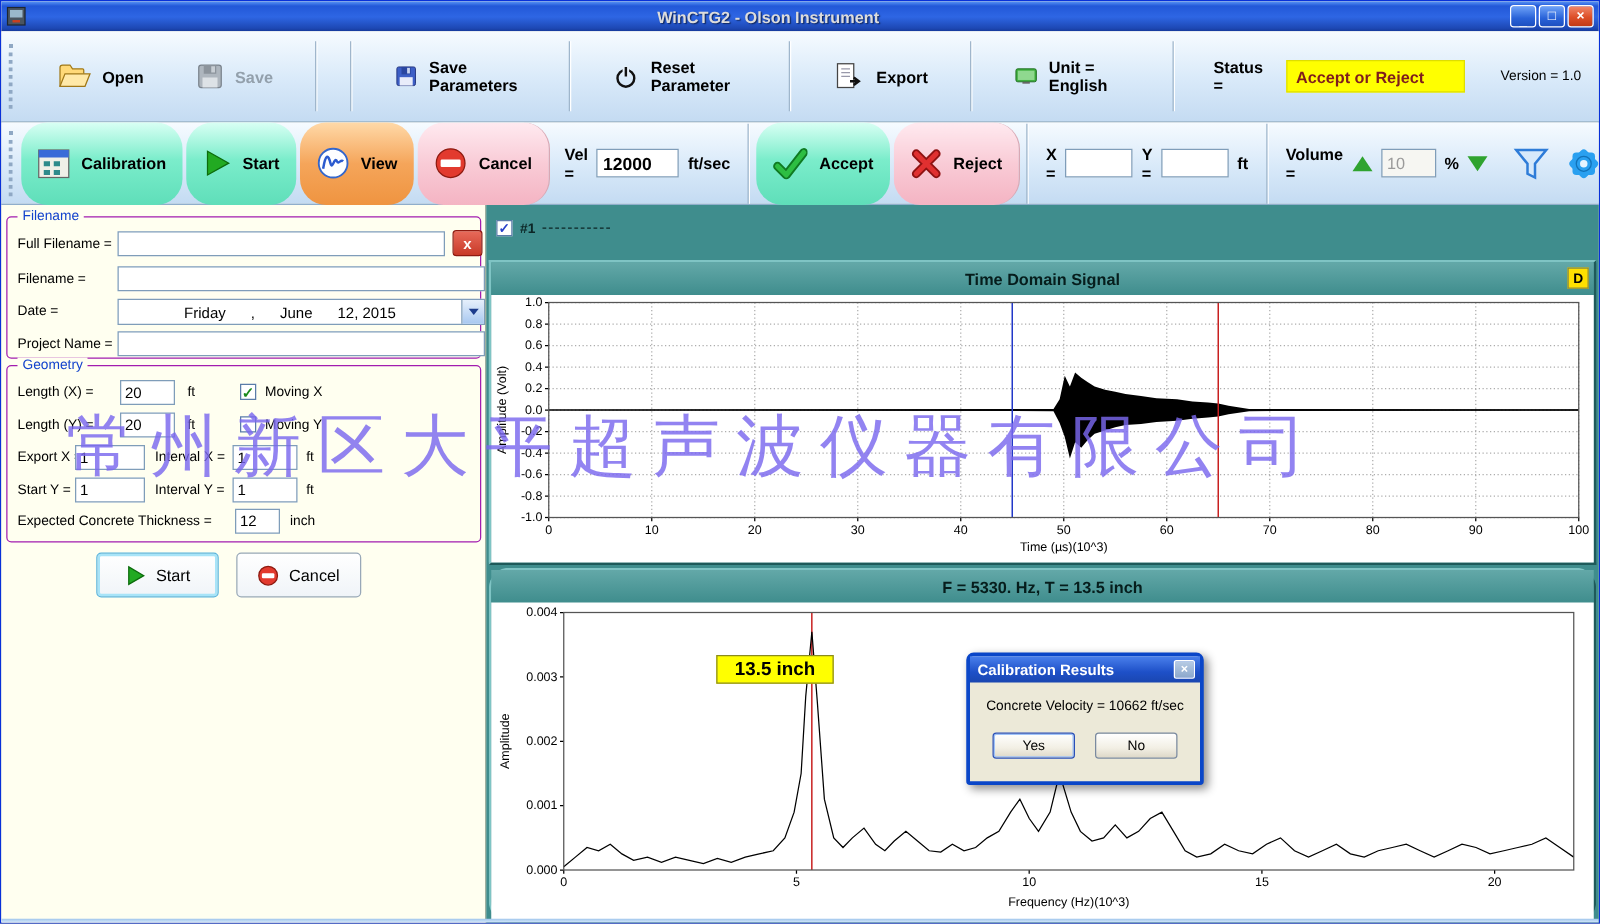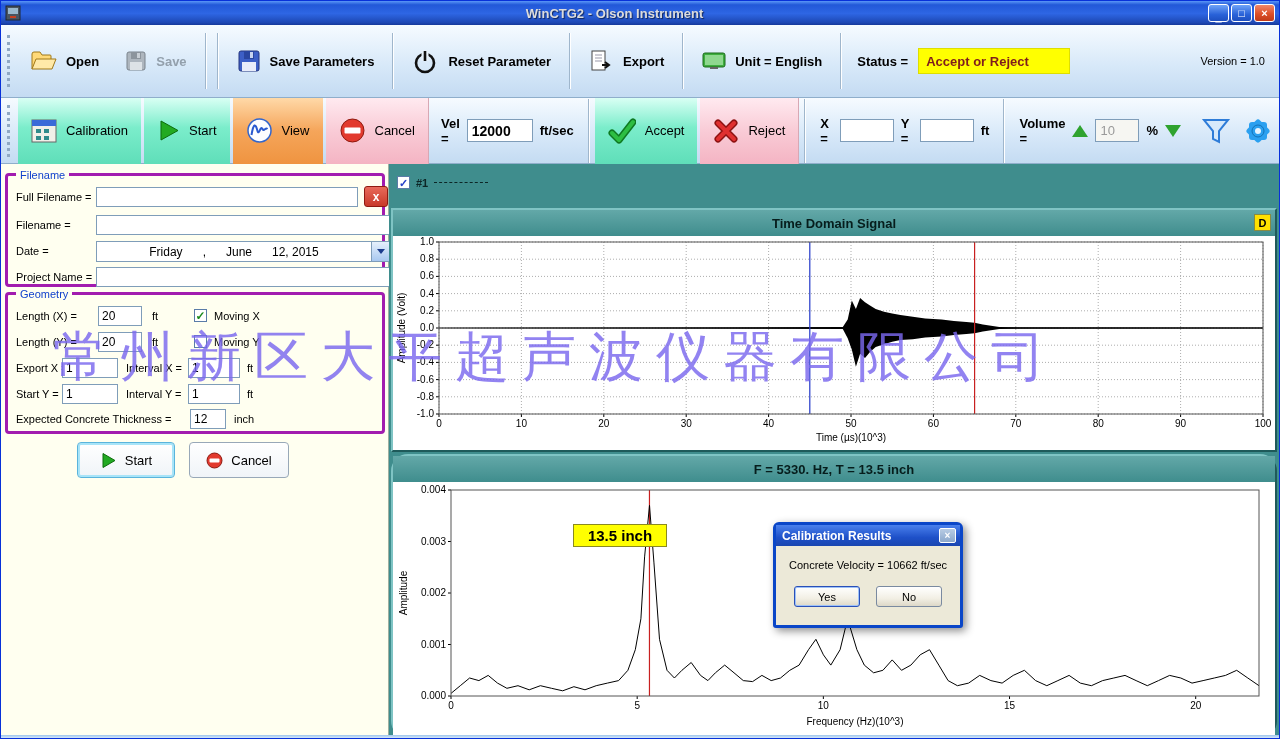--- a/index.html
+++ b/index.html
@@ -11,46 +11,46 @@
     background:linear-gradient(180deg,#5A96F7 0%,#2258D8 16%,#2E66E4 52%,#1D48B4 90%,#16399A 100%);}
   .title{flex:1;text-align:center;color:#DCDCDC;font-weight:bold;font-size:13px;text-shadow:1px 1px 1px #10275E;}
   .winbtns{display:flex;gap:2px;}
   .wbtn{width:21px;height:18px;border-radius:3px;border:1px solid #FFFFFF;display:flex;align-items:center;justify-content:center;
     color:#fff;font-size:11px;font-weight:bold;background:linear-gradient(#6FA3F8,#2962D8 60%,#1D4FC0);cursor:default;}
   .wbtn.close{background:linear-gradient(#F0876A,#DD4F28 55%,#C03A17);}
   .wbtn.min span{display:block;margin-top:7px;}
   
   .tb1,.tb2{position:absolute;left:0;width:1280px;display:flex;align-items:center;
     background:linear-gradient(#F6FBFF,#D8E9F9 55%,#C4DBF2);border-bottom:1px solid #8FAECB;}
-  .tb1{top:24px;height:73px;padding:0 6px;gap:4px;}
+  .tb1{top:24px;height:73px;padding:0 6px;gap:20px;}
   .tb2{top:97px;height:66px;padding:0 0 0 6px;gap:3px;}
   .grip{width:4px;height:52px;border-left:3px dotted #8FA8C4;margin-right:4px;}
   .sep{width:2px;height:56px;border-left:1px solid #9FB6CC;border-right:1px solid #FFFFFF;margin:0 3px;}
   .sep2{width:2px;height:64px;border-left:1px solid #9FB6CC;border-right:1px solid #FFFFFF;margin:0 2px;}
   .tbtn{display:flex;align-items:center;gap:9px;padding:0 11px;height:62px;font-weight:bold;font-size:13px;color:#000;cursor:default;}
   .tbtn.disabled{color:#93A0AC;}
   .statusgrp{display:flex;align-items:center;gap:10px;padding:0 8px;font-weight:bold;font-size:13px;}
   .statusbox{width:152px;height:26px;background:#FFFF00;border:1px solid #DEDE00;color:#7f1d1d;
     font-size:13px;font-weight:bold;display:flex;align-items:center;padding-left:7px;}
   .version{margin-left:auto;font-size:11px;color:#000;padding-right:10px;white-space:nowrap;}
-  .block{display:flex;align-items:center;gap:9px;padding:0 13px;height:66px;font-weight:normal;font-size:13px;cursor:default;}
+  .block{display:flex;align-items:center;gap:9px;padding:0 13px;height:66px;font-weight:bold;font-size:13px;cursor:default;border-radius:21px;}
   .aqua{background:linear-gradient(#D9FFF4,#7BEDCB 45%,#5FDEB9);}
   .orange{background:linear-gradient(#FFD9A8,#F5A55A 50%,#EF9440);}
   .pink{background:linear-gradient(#FFEAF0,#F9CBD6 50%,#F4B4C3);border-right:1px solid #D8A8B4;}
   .fieldgrp{display:flex;align-items:center;gap:7px;padding:0 9px;font-weight:bold;font-size:13px;}
   .txt{border:1px solid #7F9DB9;background:#fff;font-size:13px;font-family:inherit;height:23px;padding:0 4px;}
   .vel{width:66px;font-weight:bold;font-size:14px;}
   .xy{width:54px;}
   .vol{width:44px;color:#9A9A9A;background:#F6F6F2;}
   .tri-up-g{width:0;height:0;border-left:8px solid transparent;border-right:8px solid transparent;border-bottom:12px solid #2FA32F;}
   .tri-down-g{width:0;height:0;border-left:8px solid transparent;border-right:8px solid transparent;border-top:12px solid #2FA32F;}
   .tailicons{display:flex;align-items:center;gap:12px;padding:0 8px;}
   
   .leftpanel{position:absolute;top:163px;left:0;width:388px;height:576px;background:#FFFFF0;border-right:1px solid #9FB0A0;}
-  .group{position:absolute;border:3px solid #a21caf;border-radius:4px;}
+  .group{position:absolute;border:1px solid #a21caf;border-radius:4px;}
   .gtitle{position:absolute;top:-7px;left:8px;background:#FFFFF0;color:#1242CC;font-size:11px;padding:0 4px;line-height:12px;}
   #grp-filename{left:4px;top:9px;width:380px;height:114px;}
   #grp-geometry{left:4px;top:128px;width:380px;height:142px;}
   .frow{position:absolute;left:6px;right:6px;height:22px;}
   .frow>*{position:absolute;top:0;}
   .flbl{font-size:11px;line-height:22px;color:#000;white-space:nowrap;}
   .fin{height:20px;top:1px;border:1px solid #7F9DB9;background:#fff;font-size:12px;font-family:inherit;padding:0 3px;}
   .clearbtn{left:350px;top:0;width:24px;height:21px;background:linear-gradient(#E86A5A,#C83A28);border:1px solid #8E1A10;
     border-radius:3px;color:#fff;font-weight:bold;font-size:12px;display:flex;align-items:center;justify-content:center;}
   .combo{left:82px;top:1px;width:294px;height:21px;border:1px solid #7F9DB9;background:#fff;display:flex;align-items:center;}

